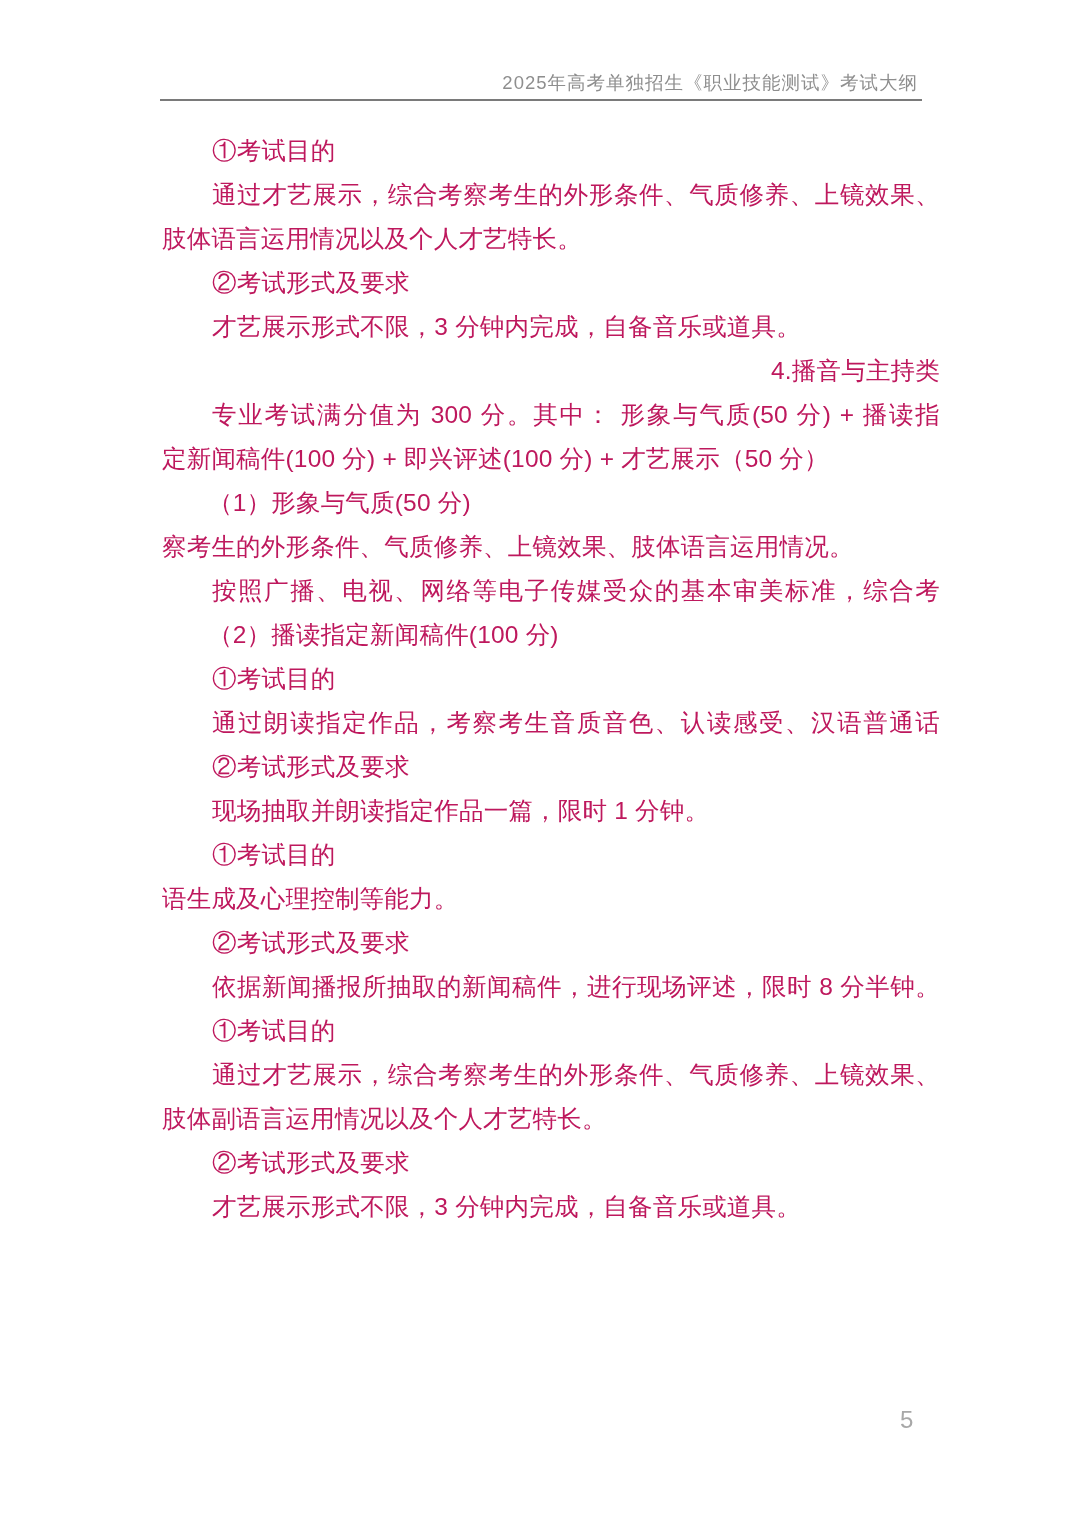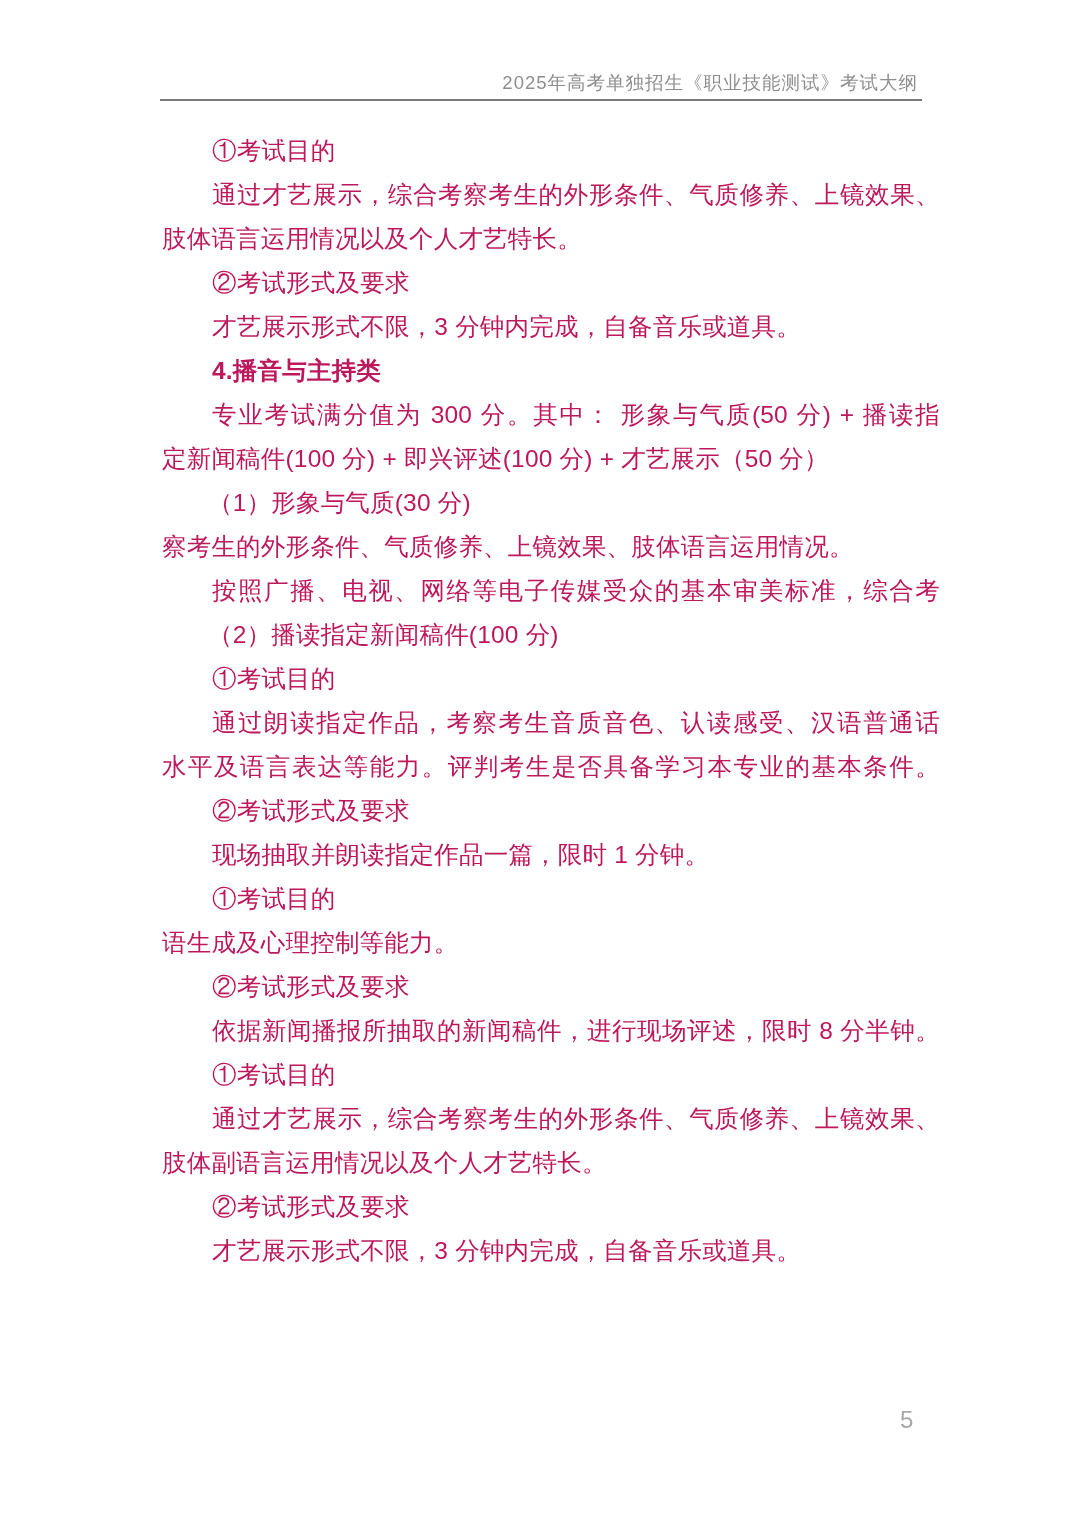--- a/index.html
+++ b/index.html
@@ -39,21 +39,21 @@
     white-space: pre;
     color: #be185d;
   }
   .line.fill {
     white-space: normal;
     text-align: justify;
     text-align-last: justify;
   }
   .ind-first { padding-left: 50px; }
   .ind-paren { padding-left: 46px; }
-  .bold { font-weight: bold; }
+  .bold { font-weight: normal; text-align: right; }
 
   .page-number {
     position: absolute;
     top: 1406px; left: 900px;
     font-size: 24px;
     color: #a8a8a8;
   }
 </style>
 </head>
 <body>
@@ -66,27 +66,26 @@
 
   <main class="doc-body" id="doc-lines">
       <div class="line ind-first">①考试目的</div>
       <div class="line ind-first fill">通过才艺展示，综合考察考生的外形条件、气质修养、上镜效果、</div>
       <div class="line">肢体语言运用情况以及个人才艺特长。</div>
       <div class="line ind-first">②考试形式及要求</div>
       <div class="line ind-first">才艺展示形式不限，3 分钟内完成，自备音乐或道具。</div>
       <div class="line ind-first bold">4.播音与主持类</div>
       <div class="line ind-first fill">专业考试满分值为 300 分。其中： 形象与气质(50 分) + 播读指</div>
       <div class="line">定新闻稿件(100 分) + 即兴评述(100 分) + 才艺展示（50 分）</div>
-      <div class="line ind-paren">（1）形象与气质(30 分)</div>
+      <div class="line ind-paren">（1）形象与气质(50 分)</div>
       <div class="line">察考生的外形条件、气质修养、上镜效果、肢体语言运用情况。</div>
       <div class="line ind-first fill">按照广播、电视、网络等电子传媒受众的基本审美标准，综合考</div>
       <div class="line ind-paren">（2）播读指定新闻稿件(100 分)</div>
       <div class="line ind-first">①考试目的</div>
       <div class="line ind-first fill">通过朗读指定作品，考察考生音质音色、认读感受、汉语普通话</div>
-      <div class="line fill">水平及语言表达等能力。评判考生是否具备学习本专业的基本条件。</div>
       <div class="line ind-first">②考试形式及要求</div>
       <div class="line ind-first">现场抽取并朗读指定作品一篇，限时 1 分钟。</div>
       <div class="line ind-first">①考试目的</div>
       <div class="line">语生成及心理控制等能力。</div>
       <div class="line ind-first">②考试形式及要求</div>
       <div class="line ind-first fill">依据新闻播报所抽取的新闻稿件，进行现场评述，限时 8 分半钟。</div>
       <div class="line ind-first">①考试目的</div>
       <div class="line ind-first fill">通过才艺展示，综合考察考生的外形条件、气质修养、上镜效果、</div>
       <div class="line">肢体副语言运用情况以及个人才艺特长。</div>
       <div class="line ind-first">②考试形式及要求</div>

